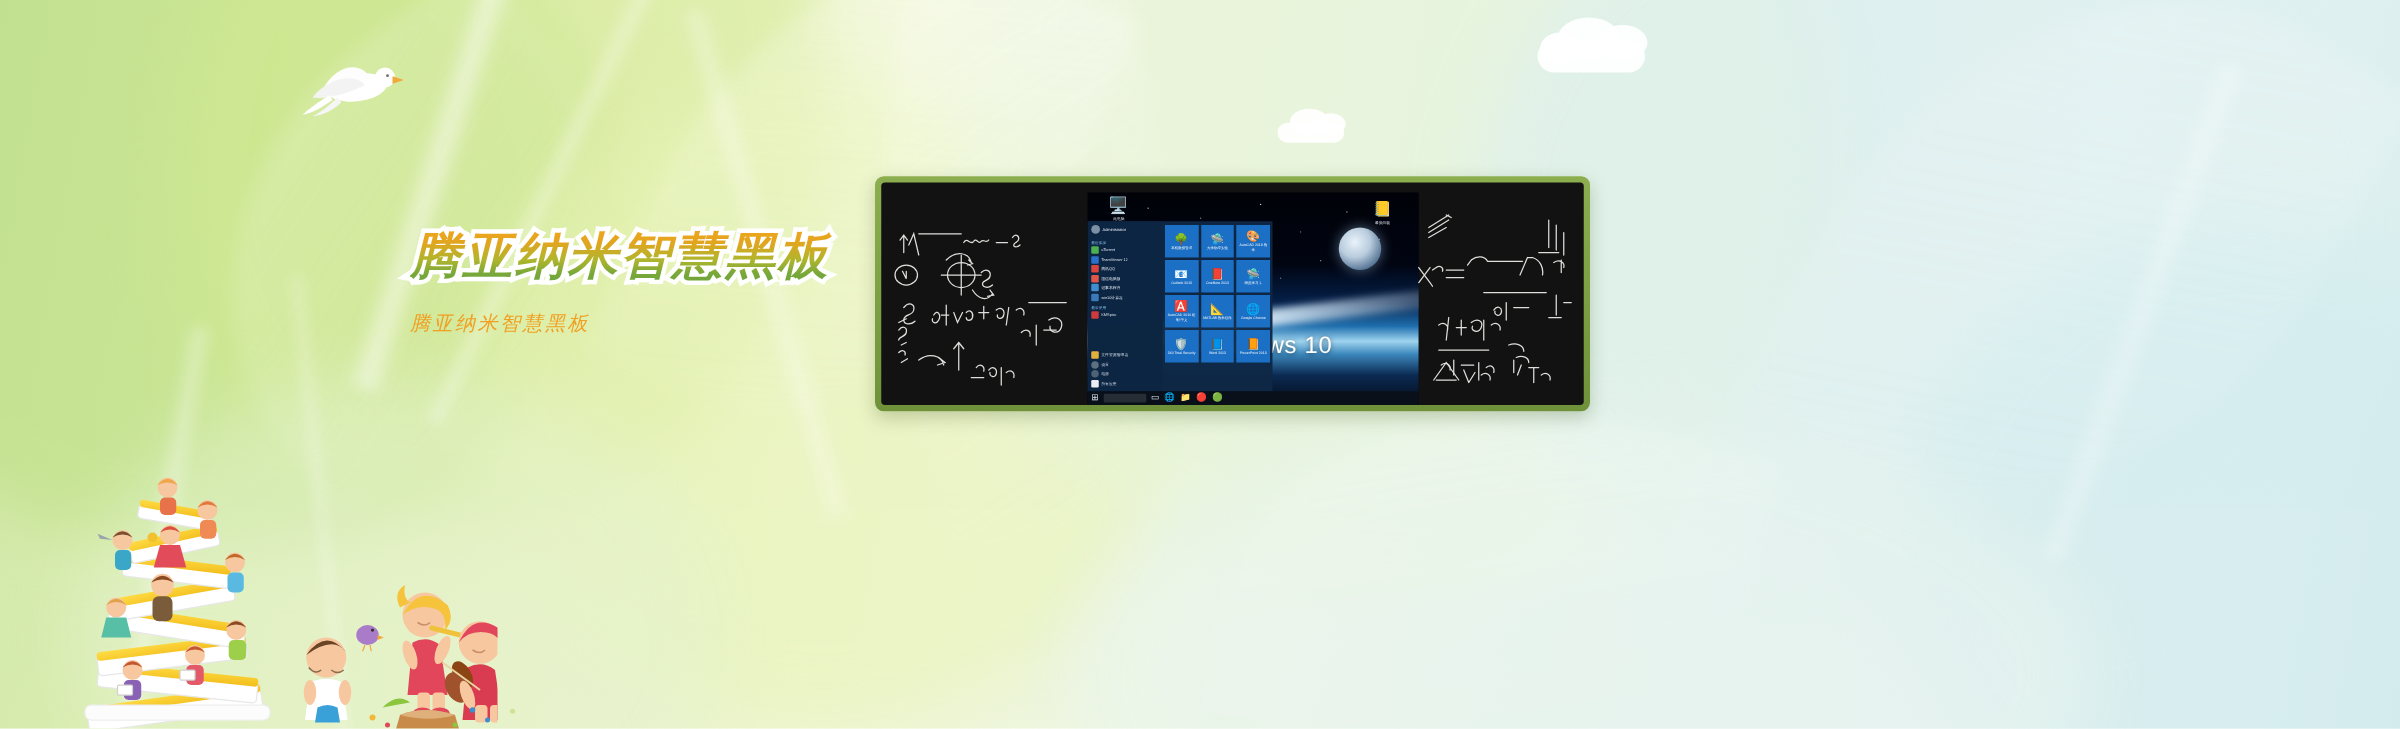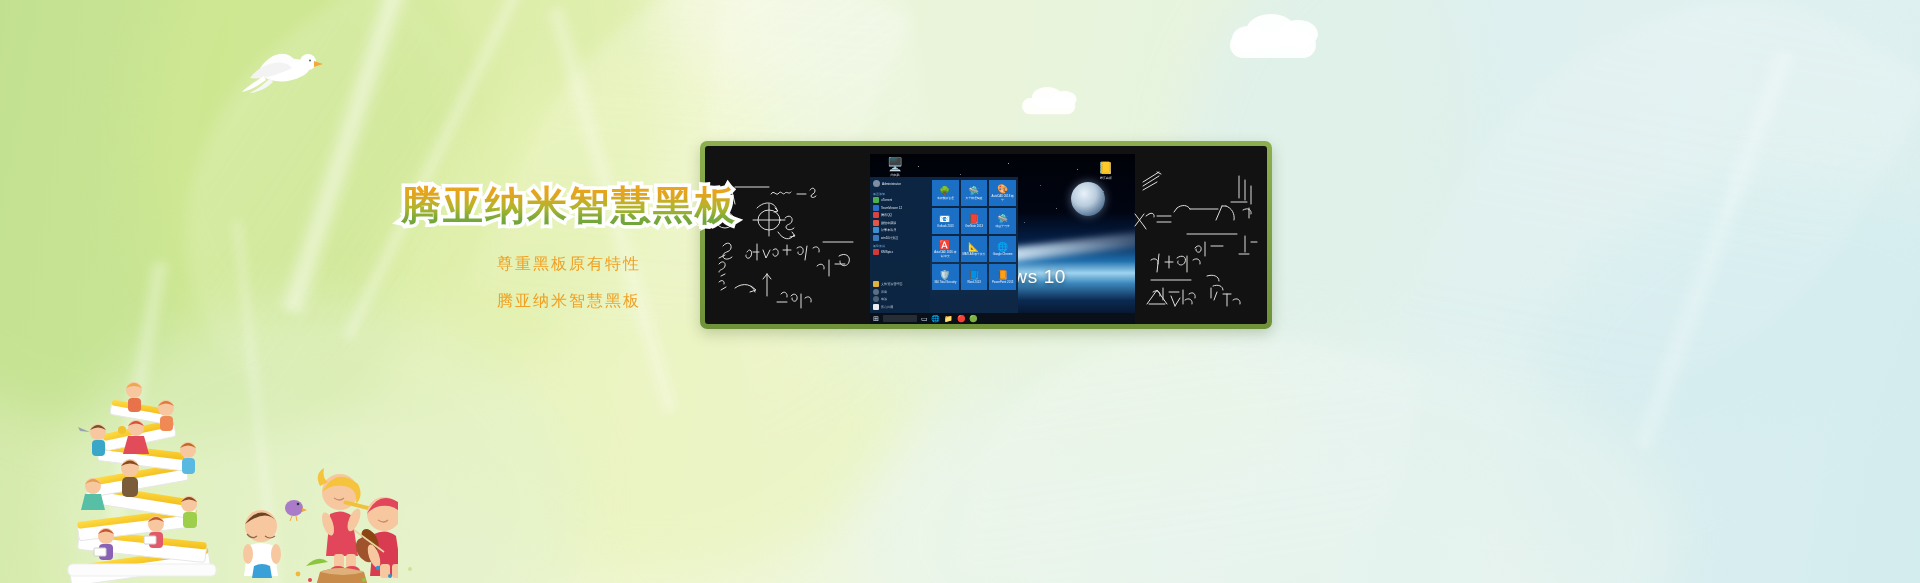--- a/index.html
+++ b/index.html
@@ -79,24 +79,24 @@
   }
   .cloud.c1 { left: 1230px; top: 6px;  }
   .cloud.c2 { left: 1022px; top: 82px; transform: scale(.62); transform-origin: left top; }
 
   
   .dove { position: absolute; left: 240px; top: 32px; width: 90px; height: 62px; }
 
   
   .title-block {
     position: absolute;
-    left: 344px;
+    left: 328px;
     top: 182px;
     width: 450px;
-    text-align: center;
+    font-style: italic;
   }
   .main-title {
     font-size: 40px;
     font-weight: bold;
     letter-spacing: 2px;
     line-height: 1.18;
     background: linear-gradient(180deg, #f0a61c 0%, #e2a51f 26%, #b0b52c 55%, #79a83a 78%, #6aa33c 100%);
     -webkit-background-clip: text;
     background-clip: text;
     color: transparent;
@@ -341,21 +341,20 @@
       <path d="M24 44 C 14 50, 6 56, 2 60 C 12 58, 20 52, 26 48 Z" fill="#ffffff"></path>
       <path d="M30 46 C 22 54, 16 58, 10 61 C 20 60, 28 55, 33 50 Z" fill="#f6f6f6"></path>
     </g>
   </svg>
 
   <div class="title-block">
     <div class="title-wrap">
       <div class="main-title-shadow">腾亚纳米智慧黑板</div>
       <h1 class="main-title">腾亚纳米智慧黑板</h1>
     </div>
-    <div class="sub-line">尊重黑板原有特性</div>
     <div class="sub-line second">腾亚纳米智慧黑板</div>
   </div>
 
   <div class="board">
     <div class="board-inner">
 
       <div class="chalk-left">
         <svg class="chalk-svg" viewBox="0 0 165 178">
           <g stroke="#f0f0ec" stroke-width="1" fill="none" stroke-linecap="round" opacity=".92">
             <path d="M18 56 l0 -14 M18 42 l-3 4 M18 42 l3 4"></path>

